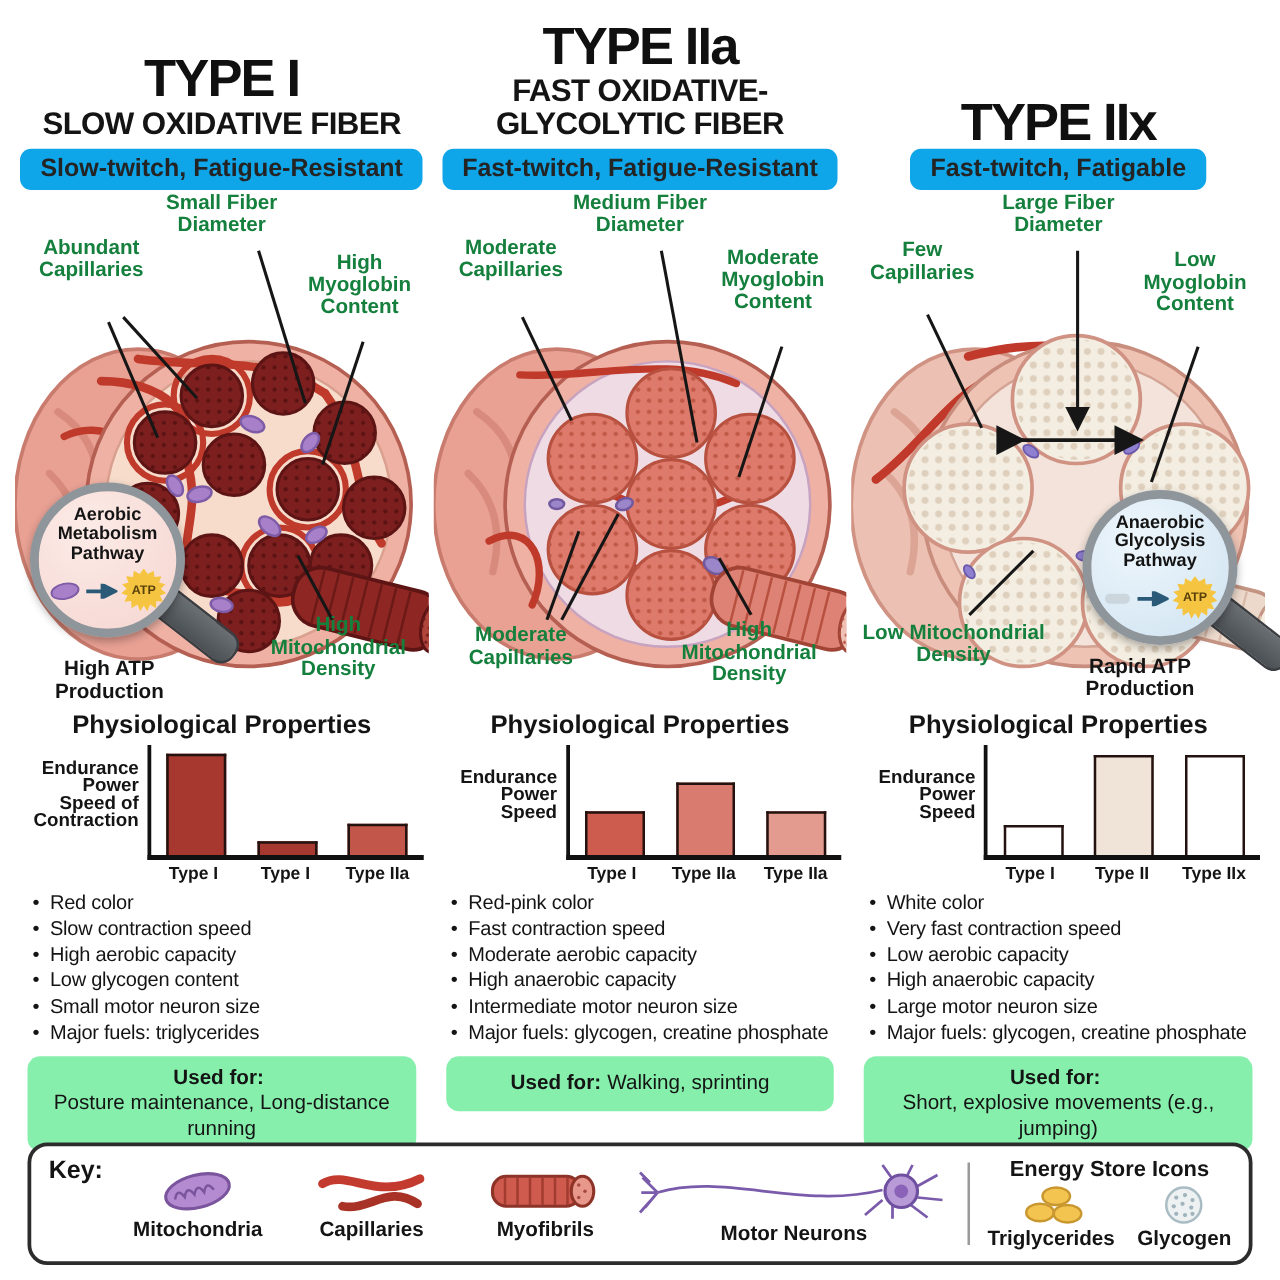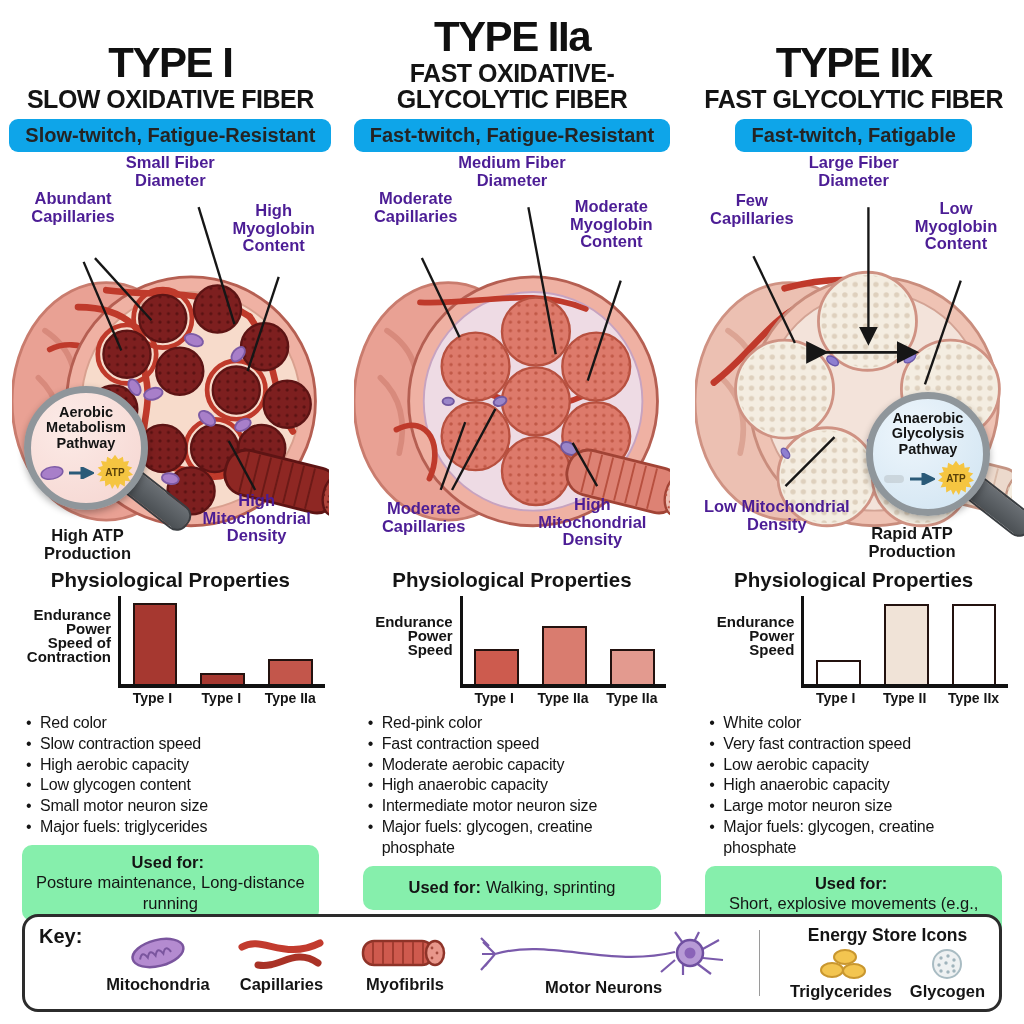--- a/index.html
+++ b/index.html
@@ -1,30 +1,30 @@
 <!DOCTYPE html>
 <html><head>
 <meta charset="utf-8">
 <style>
   html,body{margin:0;padding:0;background:#fff;}
   body{width:1024px;height:1024px;font-family:"Liberation Sans",sans-serif;color:#141414;}
   .canvas{position:relative;width:1024px;height:1024px;background:#fff;overflow:hidden;}
-  .columns{display:grid;grid-template-columns:repeat(3,1fr);gap:25px;padding:12px 12px 0;}
+  .columns{display:grid;grid-template-columns:repeat(3,1fr);gap:4px;padding:12px 12px 0;}
   .col{display:flex;flex-direction:column;align-items:center;min-width:0;}
 
   
   .header{height:140px;display:flex;flex-direction:column;justify-content:flex-end;align-items:center;text-align:center;}
   .title{font-size:42px;font-weight:900;letter-spacing:-1.5px;line-height:1;margin:0;color:#101010;}
   .subtitle{font-size:25px;font-weight:800;letter-spacing:-0.5px;line-height:1.02;margin:3px 0 7px;max-width:300px;}
   .tagline{background:#0ea5e9;border-radius:9px;padding:5px 16px;font-size:20px;font-weight:600;color:#242424;white-space:nowrap;}
 
   
   .illus{position:relative;width:100%;height:408px;margin-top:2px;}
   .illus svg.muscle{position:absolute;inset:0;width:100%;height:100%;}
-  .flabel{position:absolute;font-weight:800;font-size:16.5px;line-height:1.07;text-align:center;color:#4c1d95;}
+  .flabel{position:absolute;font-weight:800;font-size:16.5px;line-height:1.07;text-align:center;color:#15803d;}
 
   
   .magnifier{position:absolute;width:124px;height:124px;}
   .lens{width:124px;height:124px;border-radius:50%;border:7px solid #8f969b;background:radial-gradient(circle at 35% 30%,#fcebe7,#f5d5d0);box-shadow:0 3px 7px rgba(0,0,0,.3);display:flex;flex-direction:column;align-items:center;justify-content:center;text-align:center;position:relative;z-index:2;box-sizing:border-box;}
   .lens.blue{background:radial-gradient(circle at 35% 30%,#eef6fc,#cfe3f1);}
   .mline{font-weight:800;font-size:14.5px;line-height:1.05;}
   .mrow{display:flex;align-items:center;gap:3px;margin-top:4px;}
   .handle{position:absolute;width:76px;height:24px;background:linear-gradient(#6a6f74,#4b5054);border:2px solid #3a3e42;border-radius:12px;transform:rotate(38deg);right:-48px;bottom:-4px;z-index:1;}
   .mag-caption{position:absolute;font-weight:800;font-size:16.5px;line-height:1.1;text-align:center;}
   .atp{display:inline-flex;align-items:center;justify-content:center;width:36px;height:36px;background:#f5c541;color:#59400a;font-weight:800;font-size:10px;
@@ -45,21 +45,21 @@
   
   .bullets{list-style:none;margin:7px 0 0;padding:0 2px 0 14px;width:100%;box-sizing:border-box;}
   .bullets li{font-size:16px;line-height:1.3;padding-left:14px;position:relative;letter-spacing:-0.2px;}
   .bullets li::before{content:"\2022";position:absolute;left:0;top:0;}
 
   
   .usedfor{background:#86efac;border-radius:10px;padding:7px 10px;margin-top:7px;font-size:16.5px;line-height:1.25;text-align:center;width:94%;box-sizing:border-box;min-height:44px;display:flex;align-items:center;justify-content:center;flex-wrap:wrap;}
   .uf-label{font-weight:800;margin-right:5px;}
 
   
-  .keybox{position:absolute;left:22px;right:22px;bottom:12px;height:98px;border:3px solid #2c2c2c;border-radius:16px;background:#fff;display:flex;align-items:center;padding:0 14px;gap:20px;box-sizing:border-box;}
+  .keybox{position:absolute;left:22px;right:22px;bottom:12px;height:98px;border:3px solid #2c2c2c;border-radius:16px;background:#fff;display:flex;align-items:center;padding:0 14px;gap:4px;box-sizing:border-box;}
   .key-title{align-self:flex-start;padding-top:8px;font-size:20px;font-weight:800;margin-right:2px;}
   .kitem{display:flex;flex-direction:column;align-items:center;justify-content:flex-start;gap:2px;}
   .kitem .klabel{font-size:16.5px;font-weight:600;white-space:nowrap;}
   .kdivider{width:2px;height:66px;background:#9a9a9a;margin:0 10px;}
   .energy{display:flex;flex-direction:column;align-items:center;}
   .energy-title{font-size:17.5px;font-weight:800;margin-bottom:2px;white-space:nowrap;}
   .energy-row{display:flex;align-items:flex-end;gap:18px;}
 </style>
 </head>
 <body>
@@ -355,21 +355,20 @@
 
     <div class="usedfor">
       <span class="uf-label">Used for:</span>
       <span>Walking, sprinting</span>
     </div>
   </section>
 
   <section class="col">
     <div class="header">
       <h1 class="title">TYPE IIx</h1>
-      <div class="subtitle">FAST GLYCOLYTIC FIBER</div>
       <div class="tagline">Fast-twitch, Fatigable</div>
     </div>
 
     <div class="illus">
       <svg class="muscle" viewBox="0 0 336 408">
         <defs>
           <pattern id="peb-c" width="11" height="11" patternUnits="userSpaceOnUse">
                 <circle cx="5" cy="5" r="2.8" fill="#ded0bd"></circle>
               </pattern>
           <pattern id="peb-tube-c" width="8" height="8" patternUnits="userSpaceOnUse">

